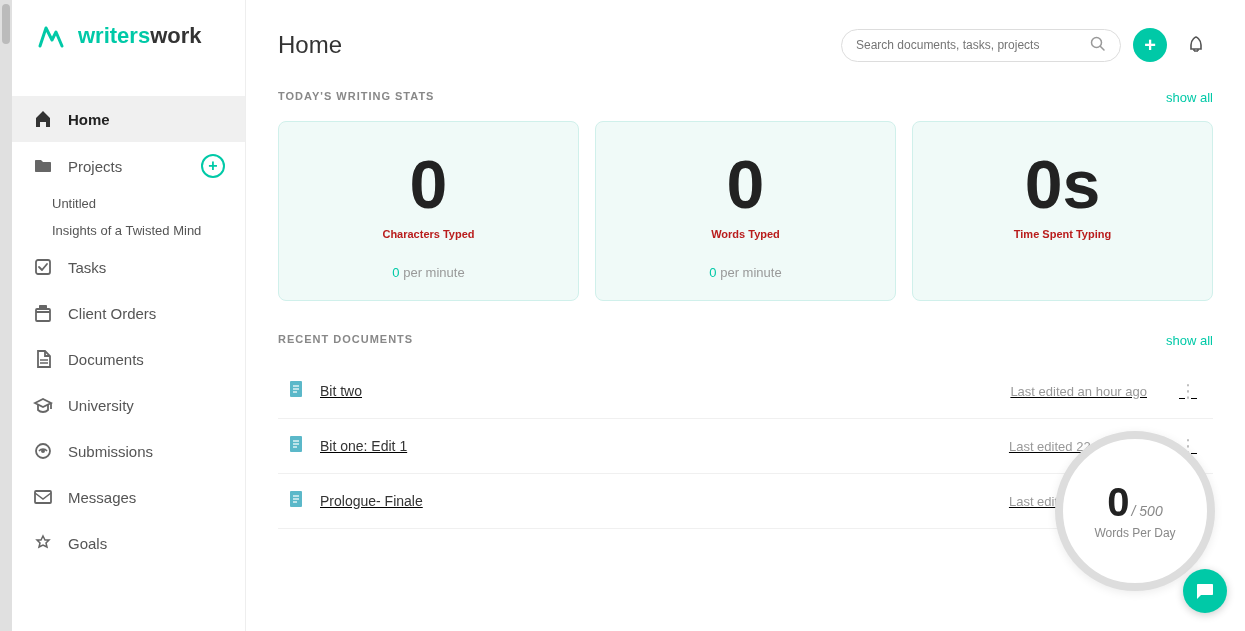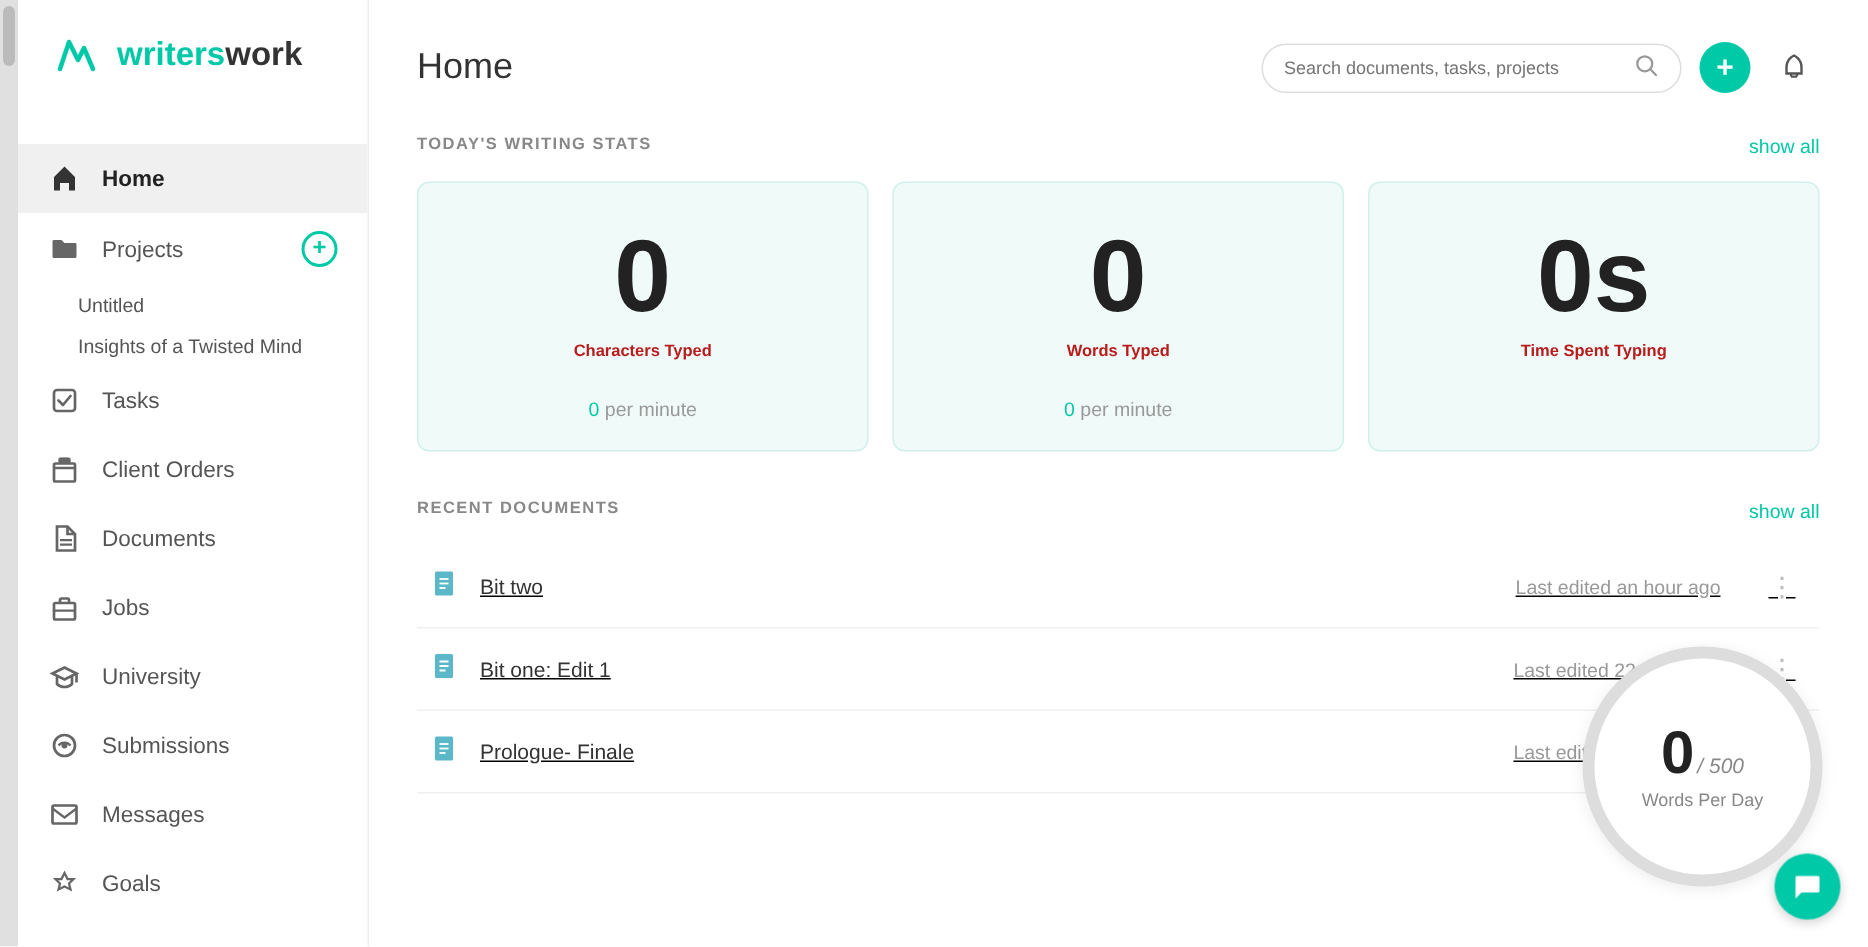--- a/index.html
+++ b/index.html
@@ -389,30 +389,20 @@
         <svg width="20" height="20" viewBox="0 0 20 20" fill="none">
             <path d="M5 2H12L17 7V18H5V2Z" stroke="#666" stroke-width="1.8" fill="none"></path>
             <path d="M12 2V7H17" stroke="#666" stroke-width="1.8" fill="none"></path>
             <line x1="7" y1="11" x2="15" y2="11" stroke="#666" stroke-width="1.5"></line>
             <line x1="7" y1="14" x2="15" y2="14" stroke="#666" stroke-width="1.5"></line>
           </svg>
       </div>
       <span>Documents</span>
     </div>
 
-    <div class="nav-item">
-      <div class="nav-icon">
-        <svg width="20" height="20" viewBox="0 0 20 20" fill="none">
-            <rect x="3" y="7" width="14" height="11" rx="1" stroke="#666" stroke-width="1.8" fill="none"></rect>
-            <path d="M7 7V5C7 4.4 7.4 4 8 4H12C12.6 4 13 4.4 13 5V7" stroke="#666" stroke-width="1.8"></path>
-            <line x1="3" y1="12" x2="17" y2="12" stroke="#666" stroke-width="1.5"></line>
-          </svg>
-      </div>
-      <span>Jobs</span>
-    </div>
 
     <div class="nav-item">
       <div class="nav-icon">
         <svg width="20" height="20" viewBox="0 0 20 20" fill="none">
             <path d="M2 8L10 4L18 8L10 12L2 8Z" stroke="#666" stroke-width="1.8" fill="none"></path>
             <path d="M5 10V15C5 15 7 17 10 17C13 17 15 15 15 15V10" stroke="#666" stroke-width="1.8" fill="none"></path>
             <line x1="18" y1="8" x2="18" y2="14" stroke="#666" stroke-width="1.8"></line>
           </svg>
       </div>
       <span>University</span>

